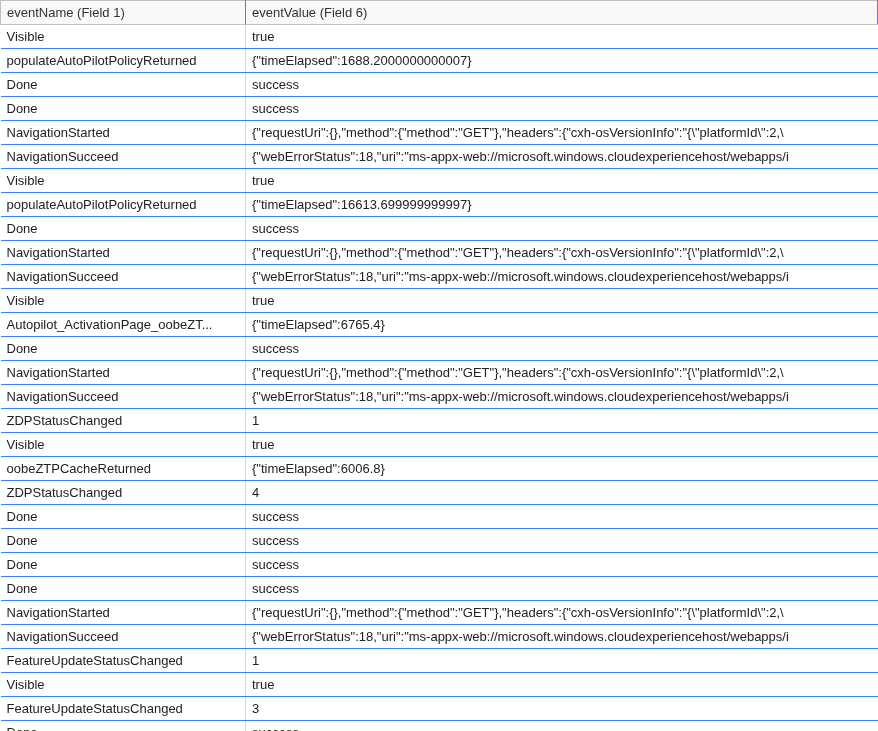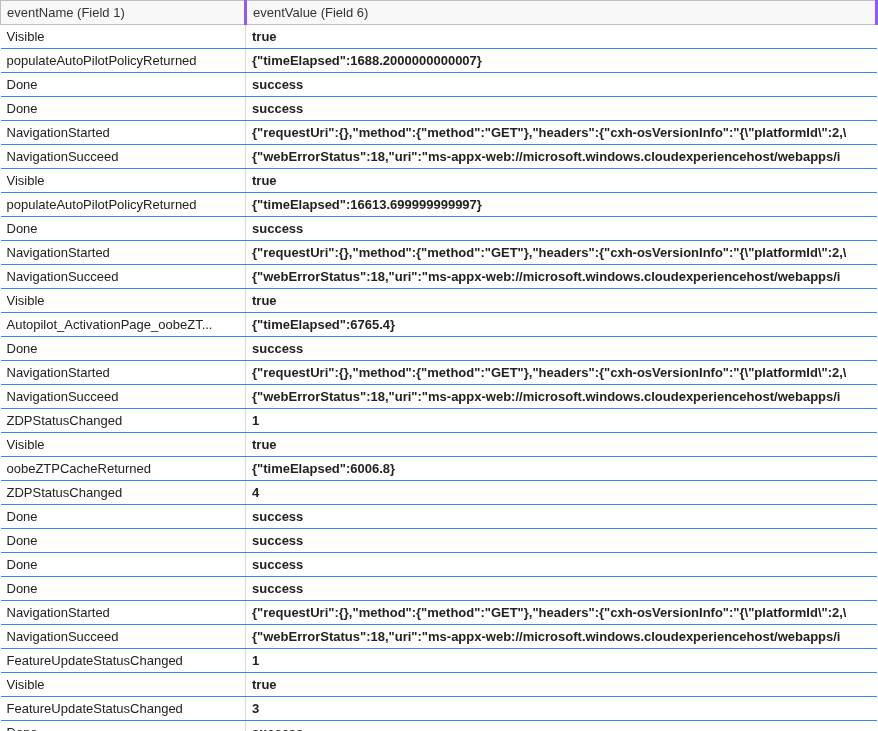--- a/index.html
+++ b/index.html
@@ -33,28 +33,27 @@
       text-overflow: ellipsis;
       height: 24px;
       vertical-align: middle;
     }
     .col1 {
       width: 245px;
       border-right: 1px solid #d9d9d9;
     }
     .col2 {
       width: auto;
-      font-weight: bold;
     }
     .header .cell {
       background: #f0abfc;
       font-weight: 400;
       border-bottom: 1px solid #bfbfbf;
       border-top: 1px solid #bfbfbf;
-      border-right: 3px solid #8b5cf6;
+      border-right: 1px solid #8b5cf6;
       color: #333;
       background-color: #f8f8f8;
     }
     .header .cell:first-child {
        border-left: 1px solid #bfbfbf;
     }
     .grid-body .cell {
       border-bottom: 1px solid #3b82f6;
     }
   </style>

